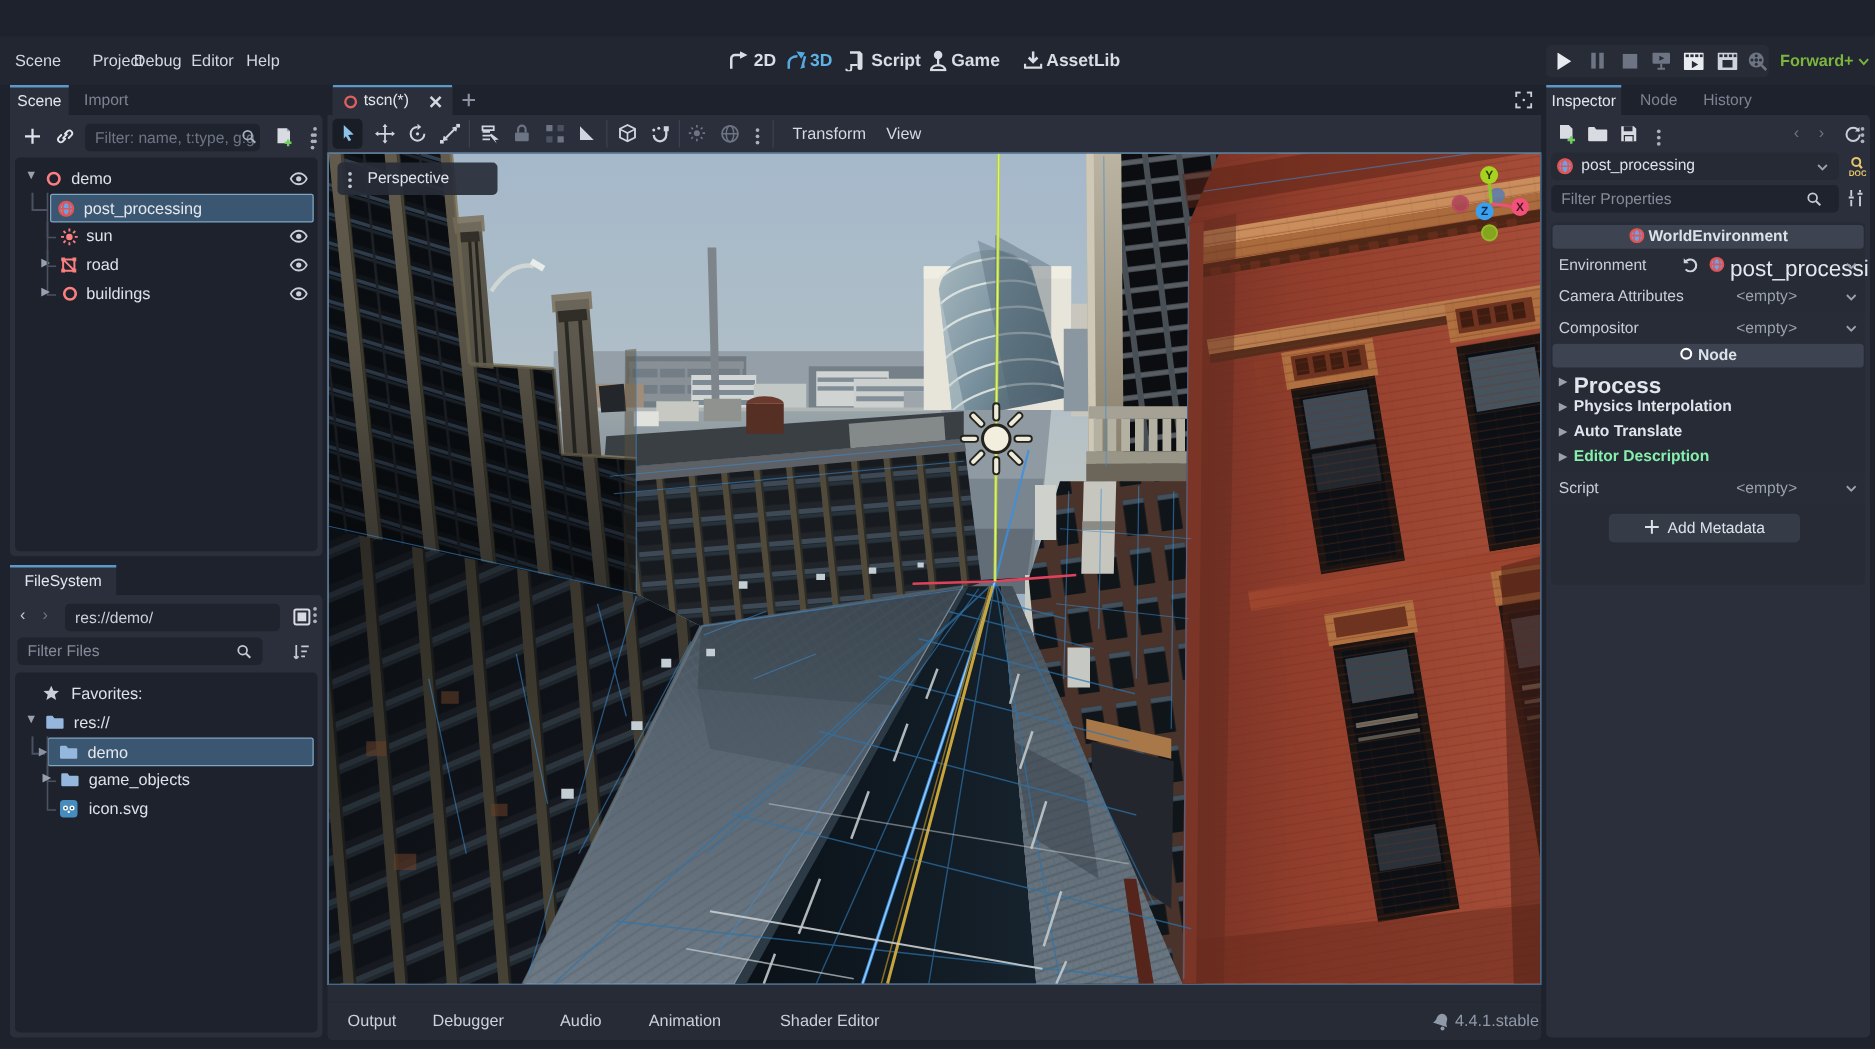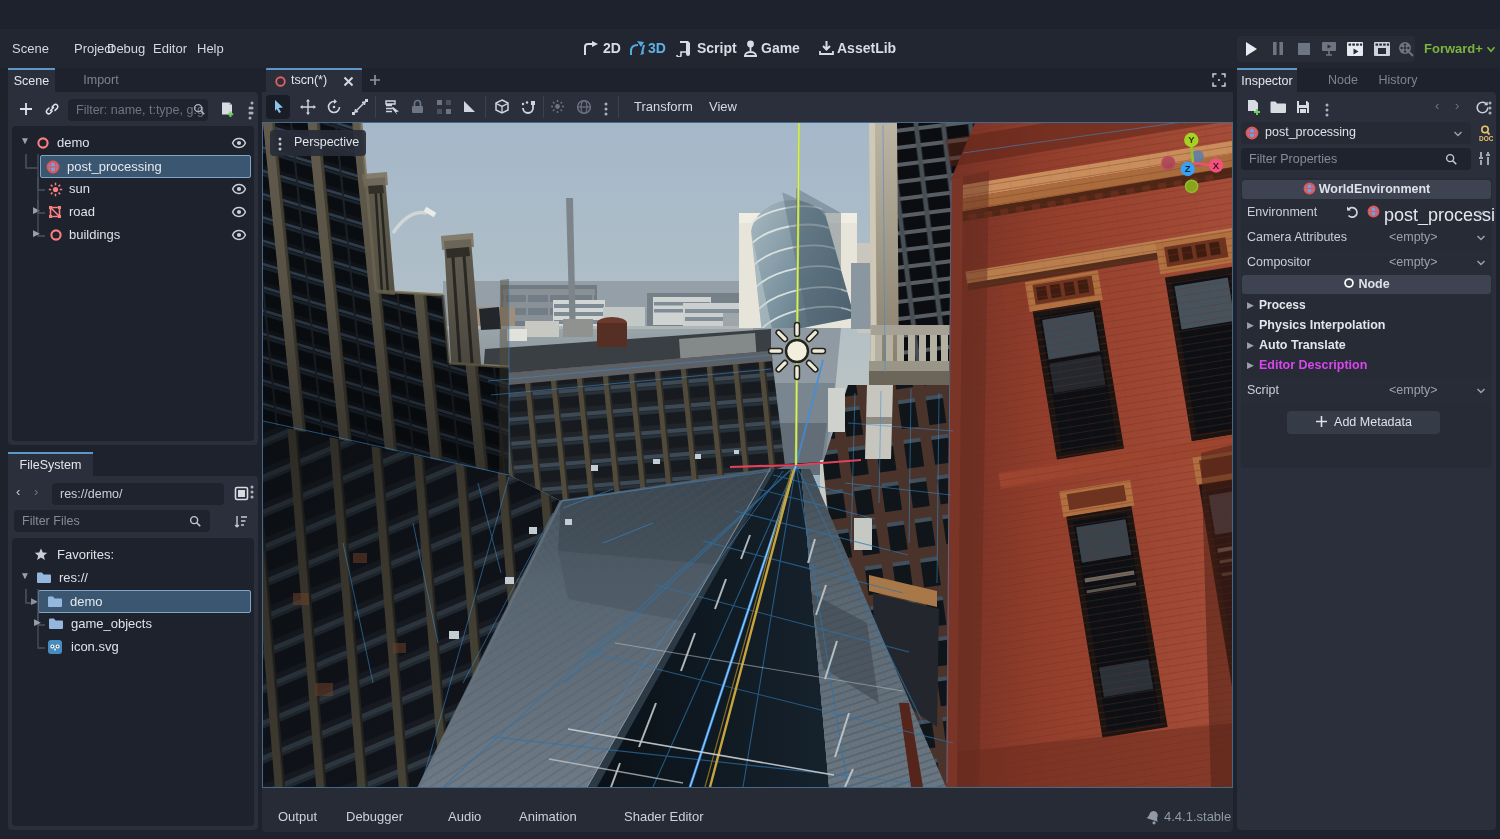--- a/index.html
+++ b/index.html
@@ -10,21 +10,21 @@
   .titlebar { left:0; top:0; width:1500px; height:29px; background:#1d1d1d; }
   .title-text { width:100%; text-align:center; line-height:29px; font-weight:bold; font-size:12.5px; color:#e6e6e6; }
   .winbtn { top:5px; width:19px; height:19px; border-radius:50%; background:#373737; color:#d9d9d9; text-align:center; line-height:18px; font-size:11px; }
   .menubar { left:0; top:29px; width:1500px; height:39px; background:#212631; }
   .menu-item { top:0; height:39px; line-height:39px; color:#d2d7e0; font-size:13px; }
   .cmenu { font-weight:bold; font-size:14px; color:#d8dce3; }
   .blue { color:#5fb2e6; }
   .green { color:#7bb53e; }
   .panel { background:#2a2f3b; }
   .tab-active { background:#2a2f3b; border-top:2px solid #5d99c8; color:#e2e6ec; text-align:center; }
-  .tab-inactive { color:#7c8392; text-align:center;margin-left:16px; }
+  .tab-inactive { color:#7c8392; text-align:center; }
   .field { background:#1f232d; border-radius:4px; color:#6e7585; }
   .tree { background:#1e222c; border-radius:4px; }
   .sel-row { background:#3b5671; border:1px solid #7fa6c5; border-radius:2px; }
   .cat-bar { background:#3d4350; border-radius:3px; text-align:center; font-weight:bold; color:#dde1e8; }
   .prop-label { color:#c9cfda; }
   .empty { color:#9aa1ae; }
   .chev { color:#9aa1ae; }
   svg { display:block; }
   .icon { display:inline-block; vertical-align:middle; }
 </style>
@@ -866,21 +866,21 @@
       <text x="-1.7" y="-19.8" text-anchor="middle" font-size="9.5" font-weight="bold" fill="#2c3a08">Y</text>
       <circle cx="23" cy="2.5" r="7.2" fill="#f1517a"></circle>
       <text x="23" y="5.7" text-anchor="middle" font-size="9.5" font-weight="bold" fill="#471320">X</text>
       <circle cx="-5.3" cy="6" r="7.2" fill="#3aa0f0"></circle>
       <text x="-5.3" y="9.2" text-anchor="middle" font-size="9.5" font-weight="bold" fill="#0a2c4e">Z</text>
       <circle cx="-1.4" cy="23.3" r="6.8" fill="#85a51f"></circle>
       <circle cx="-1.4" cy="23.3" r="6" fill="none" stroke="#99ba28" stroke-width="1.3"></circle>
     </g>
   </svg>
 
-  <div class="abs" style="left:7px;top:7px;width:96px;height:26px;background:rgba(40,45,56,.92);border-radius:4px;">
+  <div class="abs" style="left:7px;top:7px;width:128px;height:26px;background:rgba(40,45,56,.92);border-radius:4px;">
     <svg class="abs" style="left:8px;top:7px;" width="4" height="14" viewBox="0 0 4 14">
           <g fill="#c0c6d0">
             <circle cx="2" cy="2" r="1.5"></circle>
             <circle cx="2" cy="7" r="1.5"></circle>
             <circle cx="2" cy="12" r="1.5"></circle>
           </g>
         </svg>
     <span class="abs" style="left:24px;top:5px;font-size:12.5px;color:#dfe3ea;">Perspective</span>
   </div>
   </div>
@@ -1010,33 +1010,33 @@
         <svg class="abs" style="left:235px;top:9px;" width="10" height="8" viewBox="0 0 10 8">
             <path d="M1.5 2 L5 5.5 L8.5 2" stroke="#9aa1ae" stroke-width="1.5" fill="none"></path>
           </svg>
       </div>
       <div class="abs cat-bar" style="left:1px;top:97px;width:249px;height:19px;line-height:19px;font-size:12.5px;">
         <svg class="icon" style="margin:-3px 3px 0 0;" width="12" height="12" viewBox="0 0 14 14">
             <circle cx="7" cy="7" r="4.6" stroke="#fff" stroke-width="2" fill="none"></circle>
           </svg>Node</div>
       <div class="abs" style="left:0;top:118px;width:251px;height:20px;">
         <span class="abs chev" style="left:6px;top:4px;font-size:9px;">▶</span>
-          <span class="abs" style="left:18px;top:2px;font-weight:bold;color:#e2e6ec;font-size:12px;">Process</span>
+          <span class="abs" style="left:18px;top:2px;font-weight:bold;color:#e2e6ec;font-size:18px;">Process</span>
       </div>
       <div class="abs" style="left:0;top:138px;width:251px;height:20px;">
         <span class="abs chev" style="left:6px;top:4px;font-size:9px;">▶</span>
           <span class="abs" style="left:18px;top:2px;font-weight:bold;color:#e2e6ec;font-size:12.5px;">Physics Interpolation</span>
       </div>
       <div class="abs" style="left:0;top:158px;width:251px;height:20px;">
         <span class="abs chev" style="left:6px;top:4px;font-size:9px;">▶</span>
           <span class="abs" style="left:18px;top:2px;font-weight:bold;color:#e2e6ec;font-size:12.5px;">Auto Translate</span>
       </div>
       <div class="abs" style="left:0;top:178px;width:251px;height:20px;">
         <span class="abs chev" style="left:6px;top:4px;font-size:9px;">▶</span>
-          <span class="abs" style="left:18px;top:2px;font-weight:bold;color:#d946ef;font-size:12.5px;">Editor Description</span>
+          <span class="abs" style="left:18px;top:2px;font-weight:bold;color:#86efac;font-size:12.5px;">Editor Description</span>
       </div>
       <div class="abs" style="left:0;top:200px;width:251px;height:25px;background:#272c37;">
         <span class="abs prop-label" style="left:6px;top:5px;font-size:12.5px;">Script</span>
         <span class="abs empty" style="left:148px;top:5px;font-size:12.5px;">&lt;empty&gt;</span>
         <svg class="abs" style="left:235px;top:9px;" width="10" height="8" viewBox="0 0 10 8">
             <path d="M1.5 2 L5 5.5 L8.5 2" stroke="#9aa1ae" stroke-width="1.5" fill="none"></path>
           </svg>
       </div>
       <div class="abs" style="left:46px;top:233px;width:153px;height:23px;background:#353b47;border-radius:4px;text-align:center;line-height:23px;color:#dde1e8;font-size:12.5px;">
         <svg class="icon" style="margin:-2px 6px 0 0;" width="13" height="13" viewBox="0 0 13 13">

